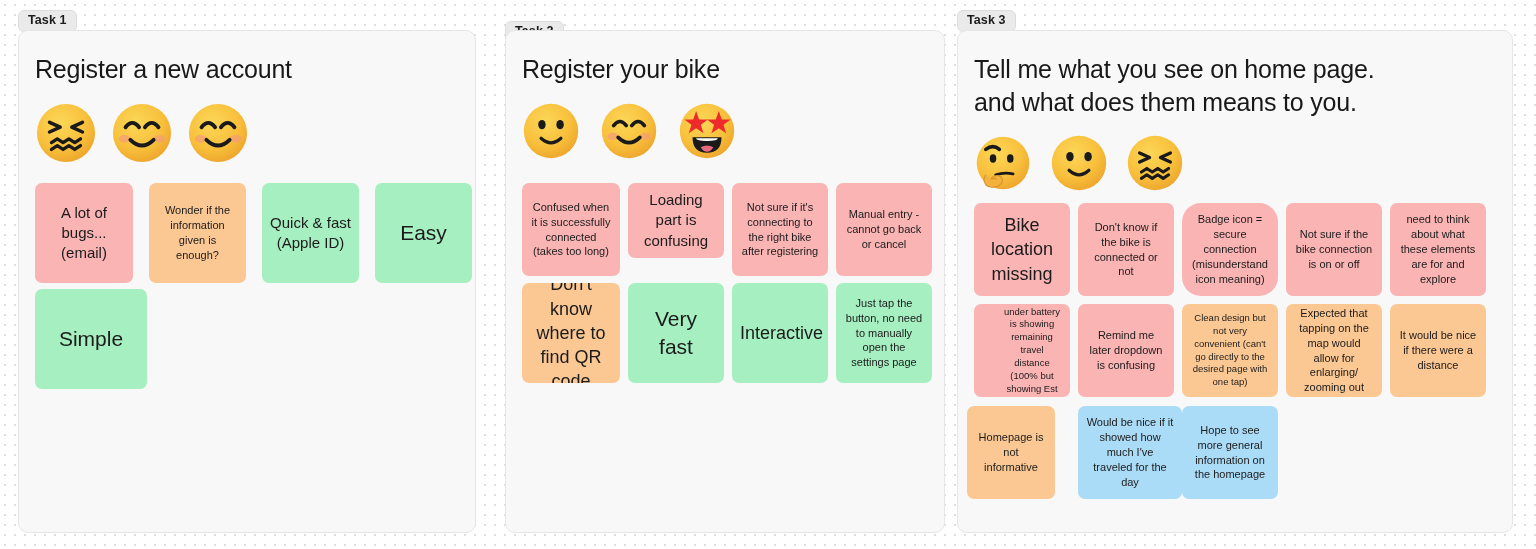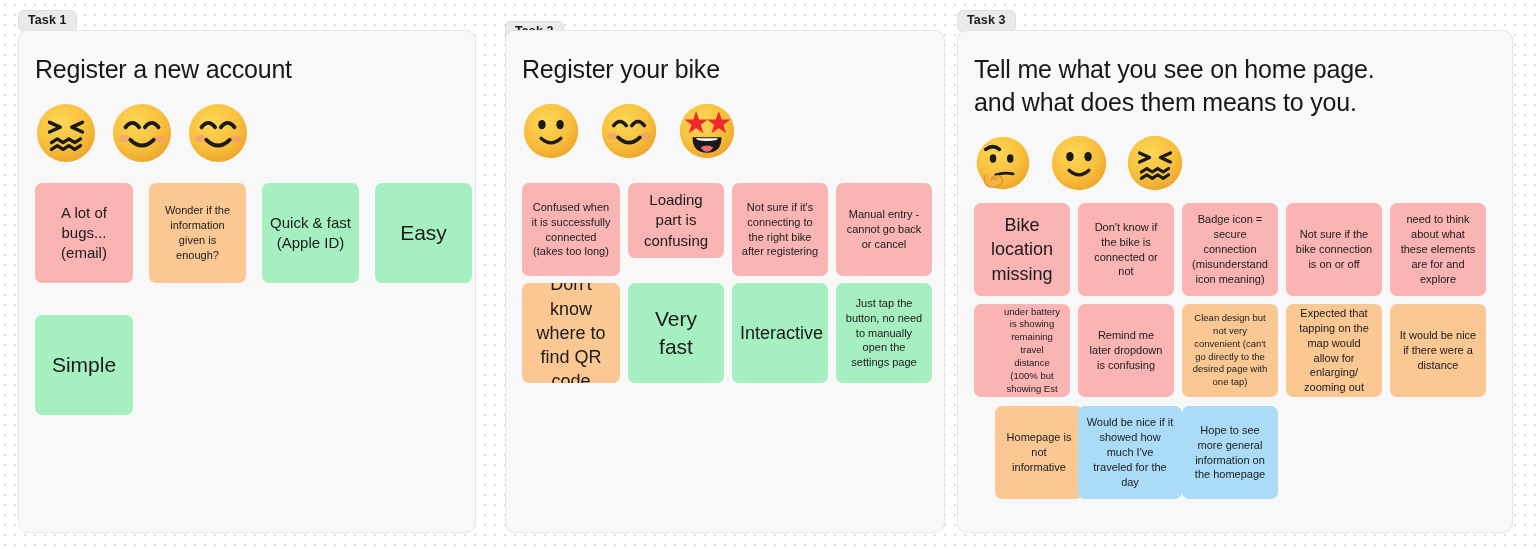--- a/index.html
+++ b/index.html
@@ -168,21 +168,21 @@
         </div>
       <div class="note c-orange fs-sm" style="left:130px; top:152px; width:97px;  height:100px;">
           <span>Wonder if the information given is enough?</span>
         </div>
       <div class="note c-green fs-lg" style="left:243px; top:152px; width:97px;  height:100px;">
           <span>Quick &amp; fast (Apple ID)</span>
         </div>
       <div class="note c-green fs-xl" style="left:356px; top:152px; width:97px;  height:100px;">
           <span>Easy</span>
         </div>
-      <div class="note c-green fs-xl" style="left:16px;  top:258px; width:98px;  height:100px;margin-top:26px;">
+      <div class="note c-green fs-xl" style="left:16px;  top:258px; width:112px;  height:100px;">
           <span>Simple</span>
         </div>
     </div>
   </div>
 
   <div class="frame-label" style="left:505px; top:10px;margin-top:11px;">Task 2</div>
   <div class="frame" style="left:505px; top:30px; width:440px; height:503px;">
     <div class="frame-inner">
       <div class="task-title" style="left:16px; top:22px; width:400px;">Register your bike</div>
 
@@ -322,21 +322,21 @@
           </svg>
         </span>
       </div>
 
       <div class="note c-pink fs-md" style="left:16px;  top:172px; width:96px; height:93px;">
           <span>Bike location missing</span>
         </div>
       <div class="note c-pink fs-sm" style="left:120px; top:172px; width:96px; height:93px;">
           <span>Don't know if the bike is connected or not</span>
         </div>
-      <div class="note c-pink fs-sm" style="left:224px; top:172px; width:96px; height:93px;">
+      <div class="note c-pink fs-sm" style="left:224px; top:172px; width:96px; height:93px;border-radius:19px;">
           <span>Badge icon = secure connection (misunderstand icon meaning)</span>
         </div>
       <div class="note c-pink fs-sm" style="left:328px; top:172px; width:96px; height:93px;">
           <span>Not sure if the bike connection is on or off</span>
         </div>
       <div class="note c-pink fs-sm" style="left:432px; top:172px; width:96px; height:93px;">
           <span>need to think about what these elements are for and explore</span>
         </div>
 
       <div class="note c-pink fs-xs" style="left:16px;  top:273px; width:96px; height:93px;padding-left:28px;">
@@ -348,21 +348,21 @@
       <div class="note c-orange fs-xs" style="left:224px; top:273px; width:96px; height:93px;">
           <span>Clean design but not very convenient (can't go directly to the desired page with one tap)</span>
         </div>
       <div class="note c-orange fs-sm" style="left:328px; top:273px; width:96px; height:93px;">
           <span>Expected that tapping on the map would allow for enlarging/ zooming out</span>
         </div>
       <div class="note c-orange fs-sm" style="left:432px; top:273px; width:96px; height:93px;">
           <span>It would be nice if there were a distance</span>
         </div>
 
-      <div class="note c-orange fs-sm" style="left:9px;  top:375px; width:88px; height:93px;margin-left:28px;">
+      <div class="note c-orange fs-sm" style="left:9px;  top:375px; width:88px; height:93px;">
           <span>Homepage is not informative</span>
         </div>
       <div class="note c-blue fs-sm" style="left:120px; top:375px; width:104px; height:93px;border-radius:7px;">
           <span>Would be nice if it showed how much I've traveled for the day</span>
         </div>
       <div class="note c-blue fs-sm" style="left:224px; top:375px; width:96px; height:93px;">
           <span>Hope to see more general information on the homepage</span>
         </div>
     </div>
   </div>

